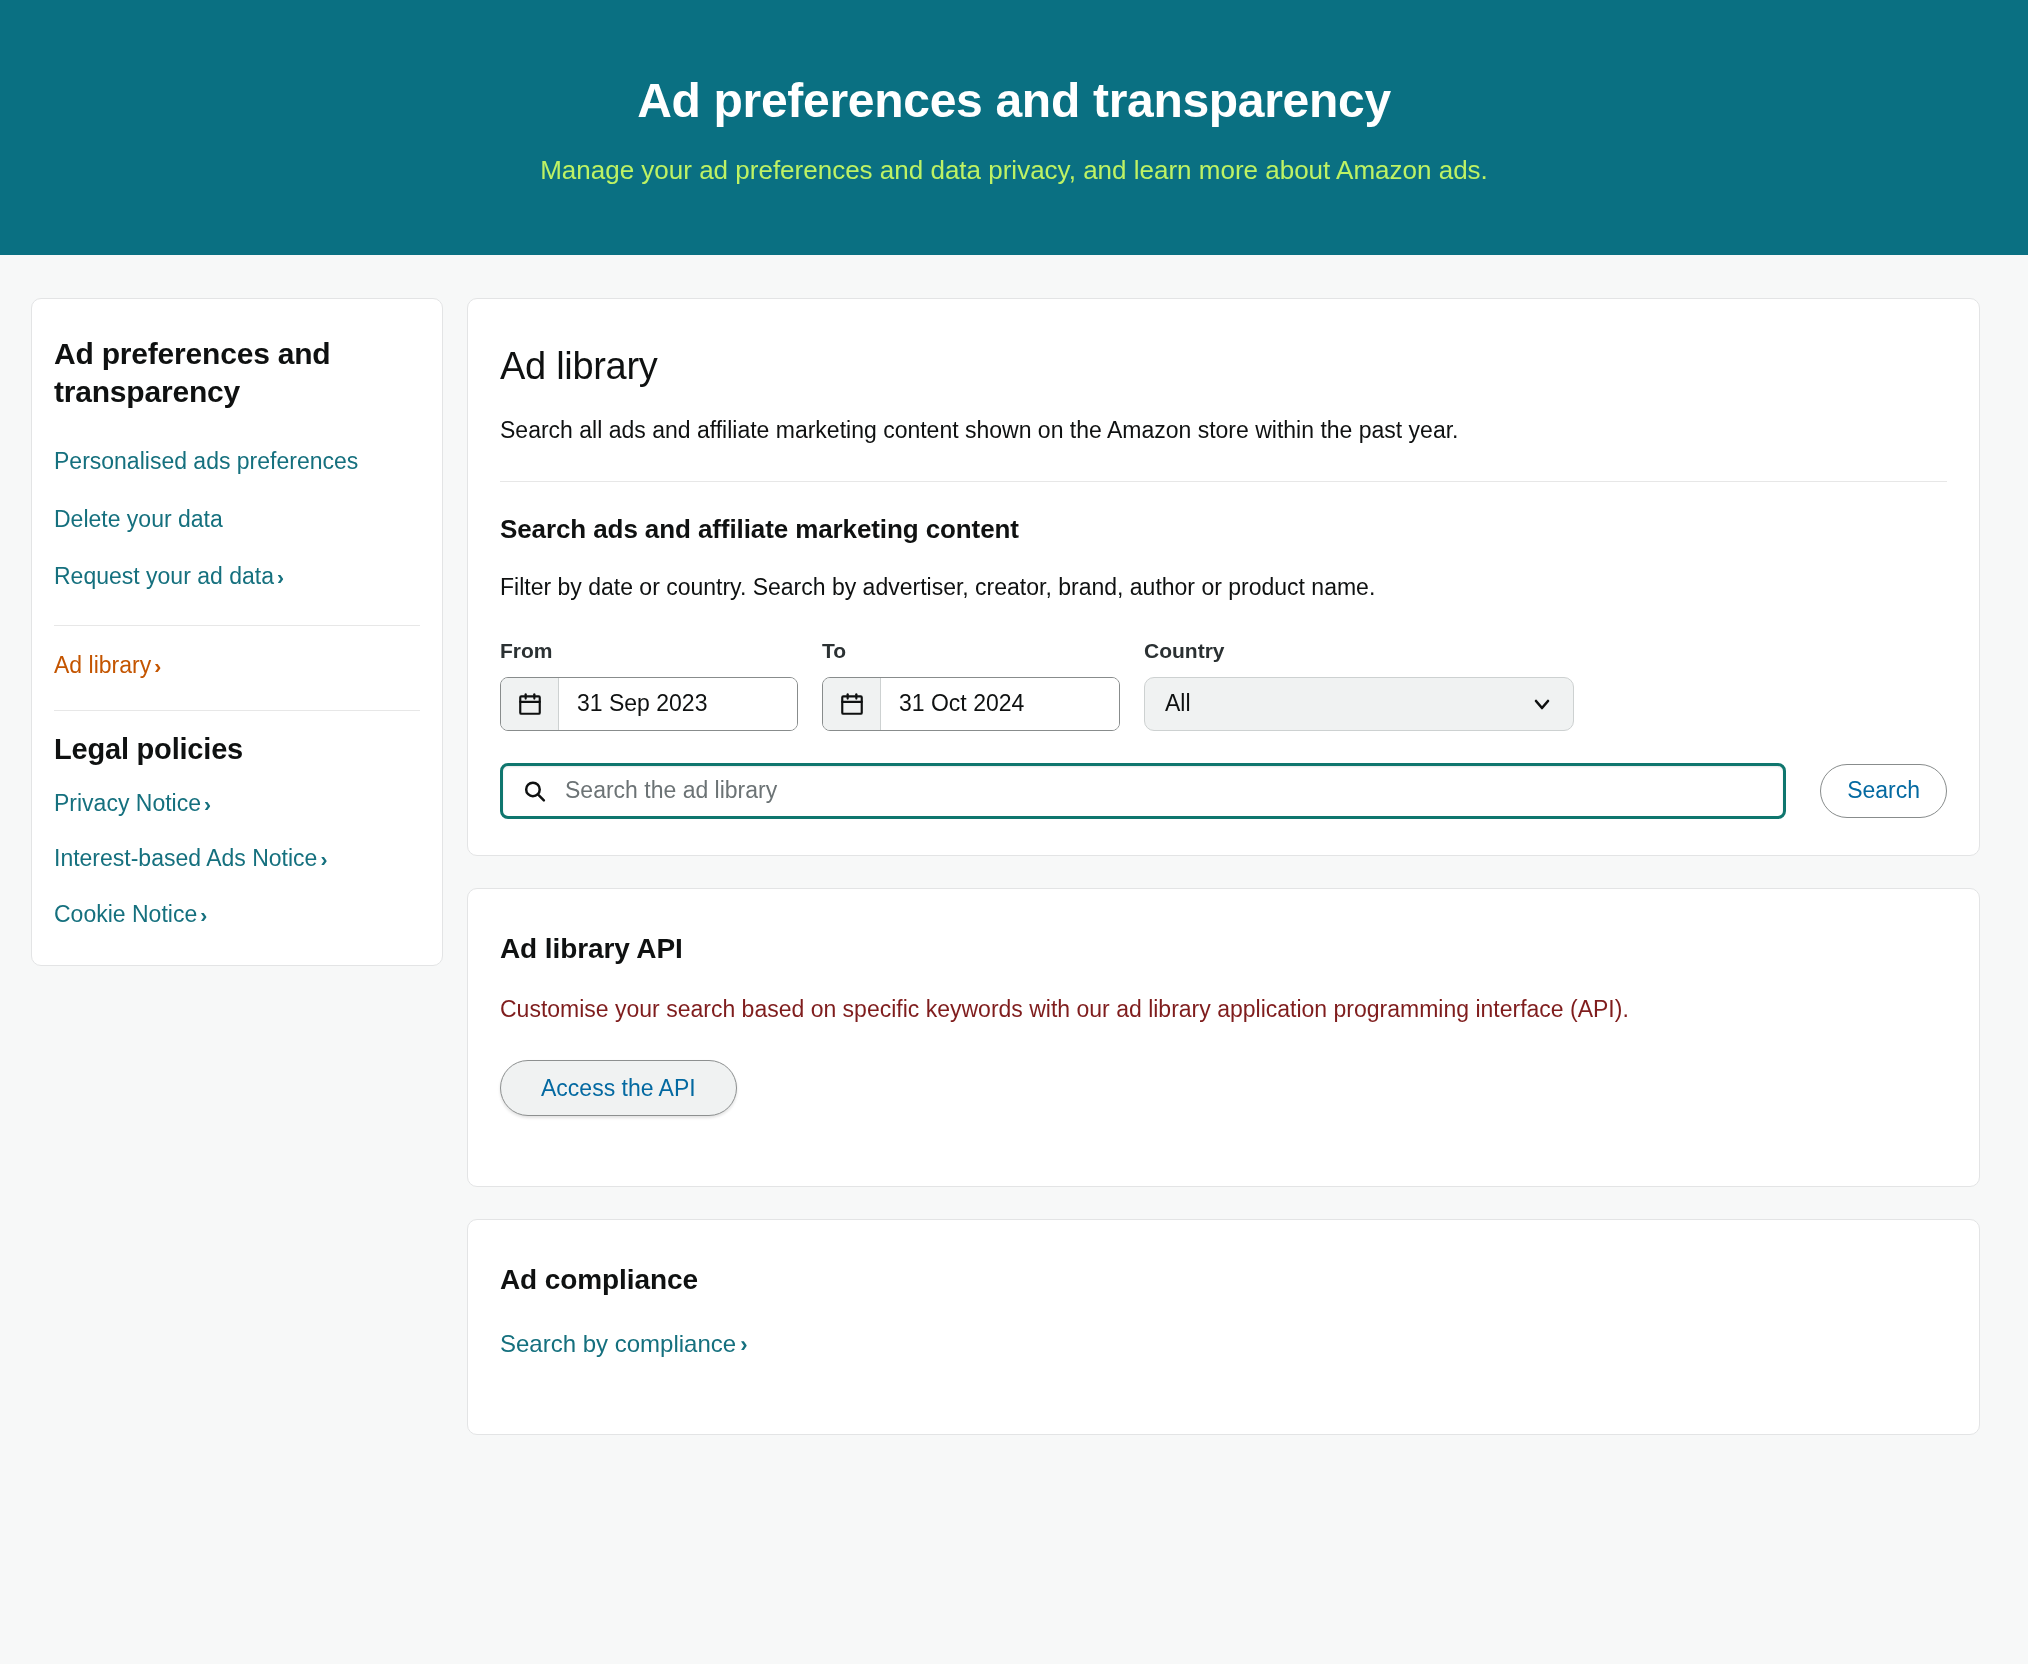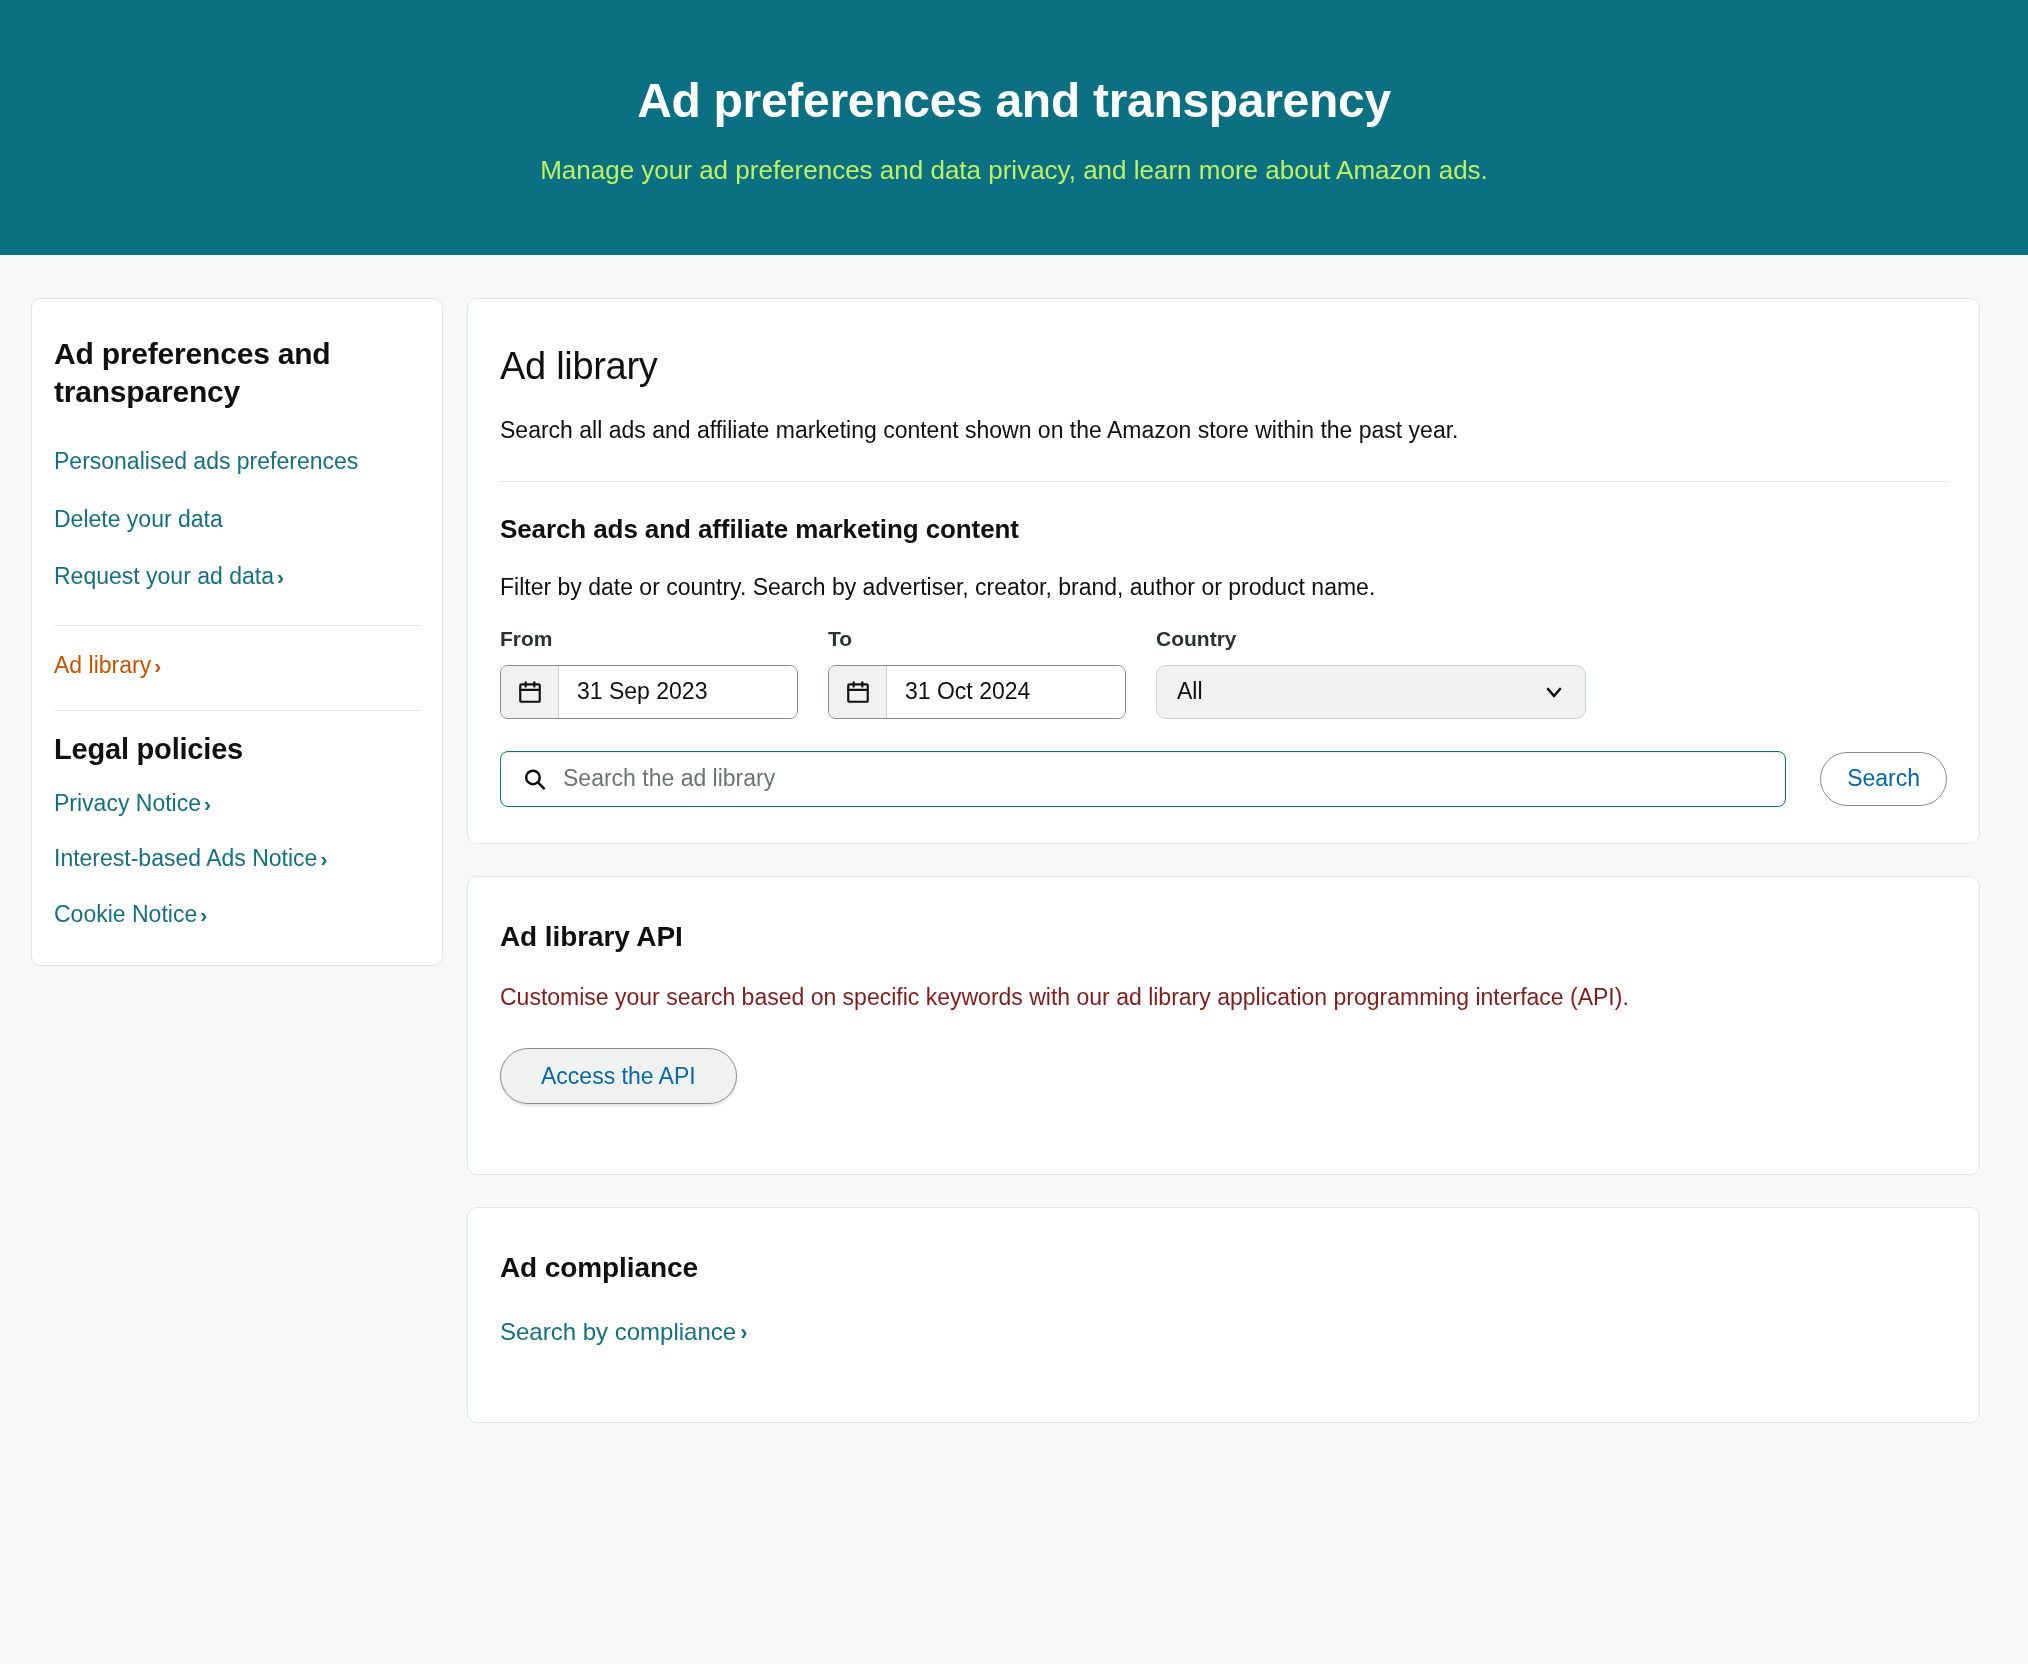--- a/index.html
+++ b/index.html
@@ -155,22 +155,22 @@
     font-size: 23px;
     line-height: 1.45;
     color: #0f1111;
     margin: 26px 0 0 0;
   }
 
   
   .filter-row {
     display: flex;
     align-items: flex-end;
-    gap: 30px;
-    margin-top: 22px;
+    gap: 24px;
+    margin-top: 34px;
   }
   .field-group {
     display: flex;
     flex-direction: column;
   }
   .field-label {
     font-size: 21px;
     font-weight: 700;
     color: #2b3133;
     margin-bottom: 14px;
@@ -244,21 +244,21 @@
   }
   .search-input-wrap {
     flex: 1 1 auto;
     position: relative;
     height: 56px;
     min-width: 0;
   }
   .search-input {
     width: 100%;
     height: 100%;
-    border: 1px solid #0f766e;
+    border: 3px solid #0f766e;
     border-radius: 8px;
     background: #ffffff;
     font-family: "Liberation Sans", sans-serif;
     font-size: 23px;
     color: #0f1111;
     padding: 0 16px 0 62px;
     box-shadow: 0 1px 2px rgba(15,17,17,0.1) inset;
     outline: none;
   }
   .search-input::placeholder { color: #6c7375; }

